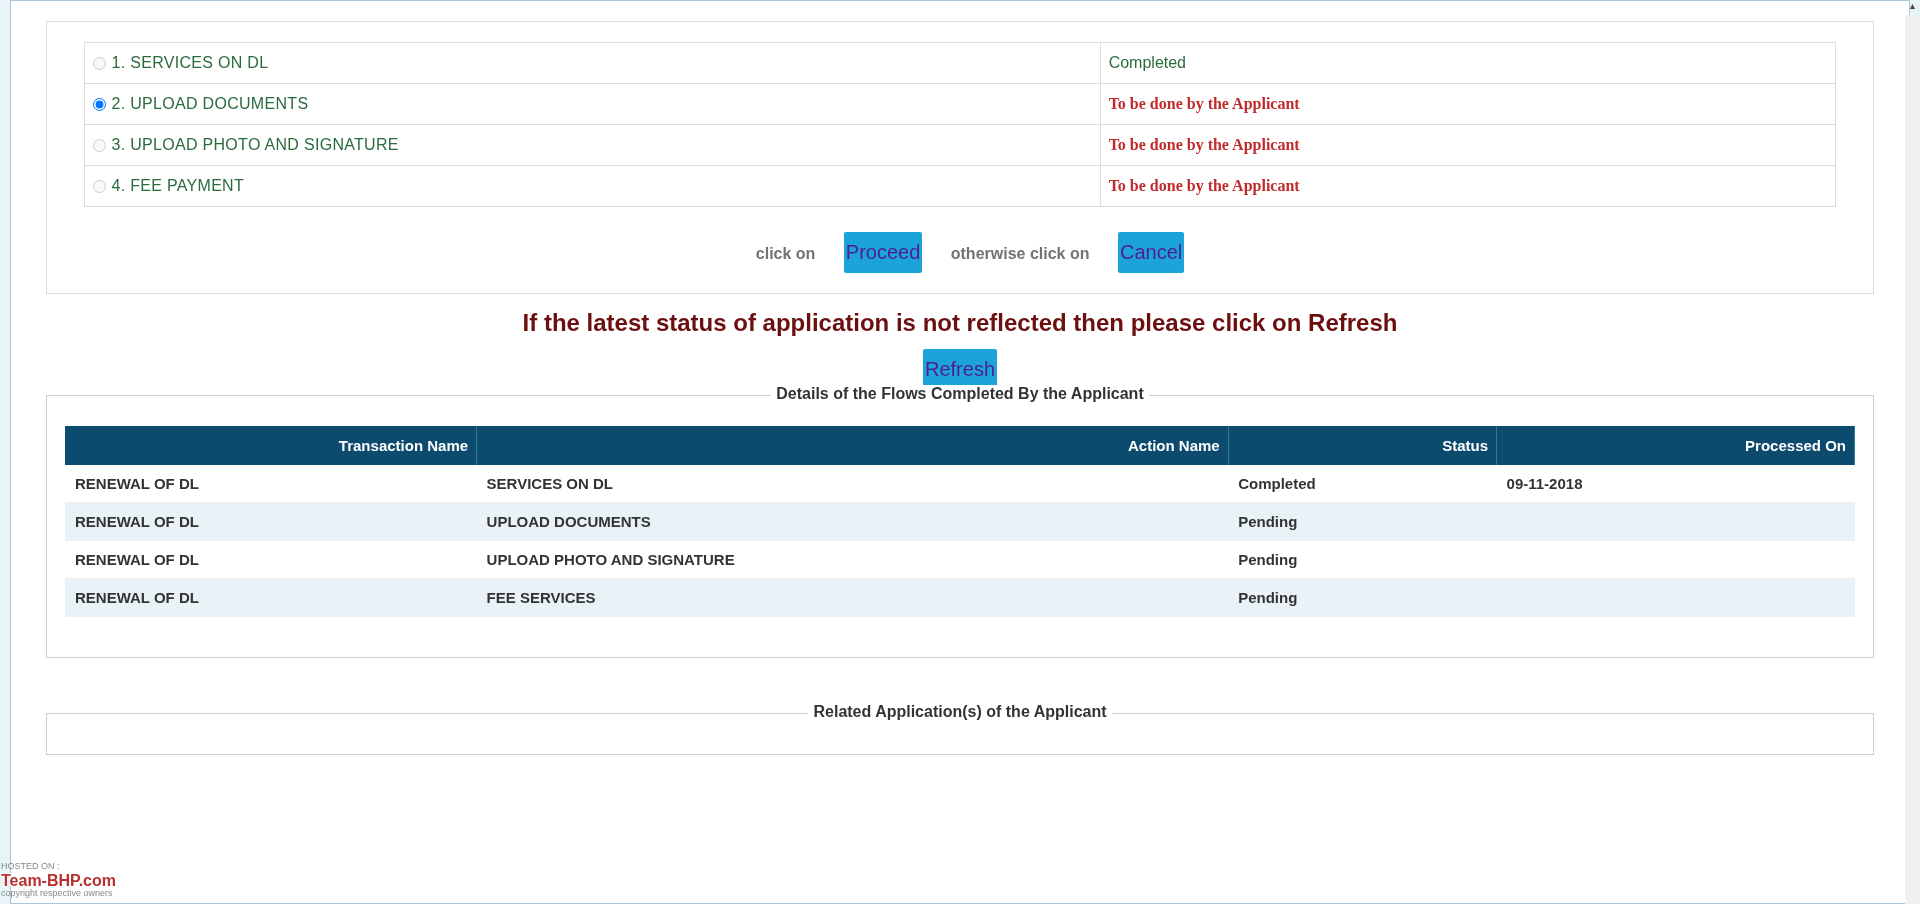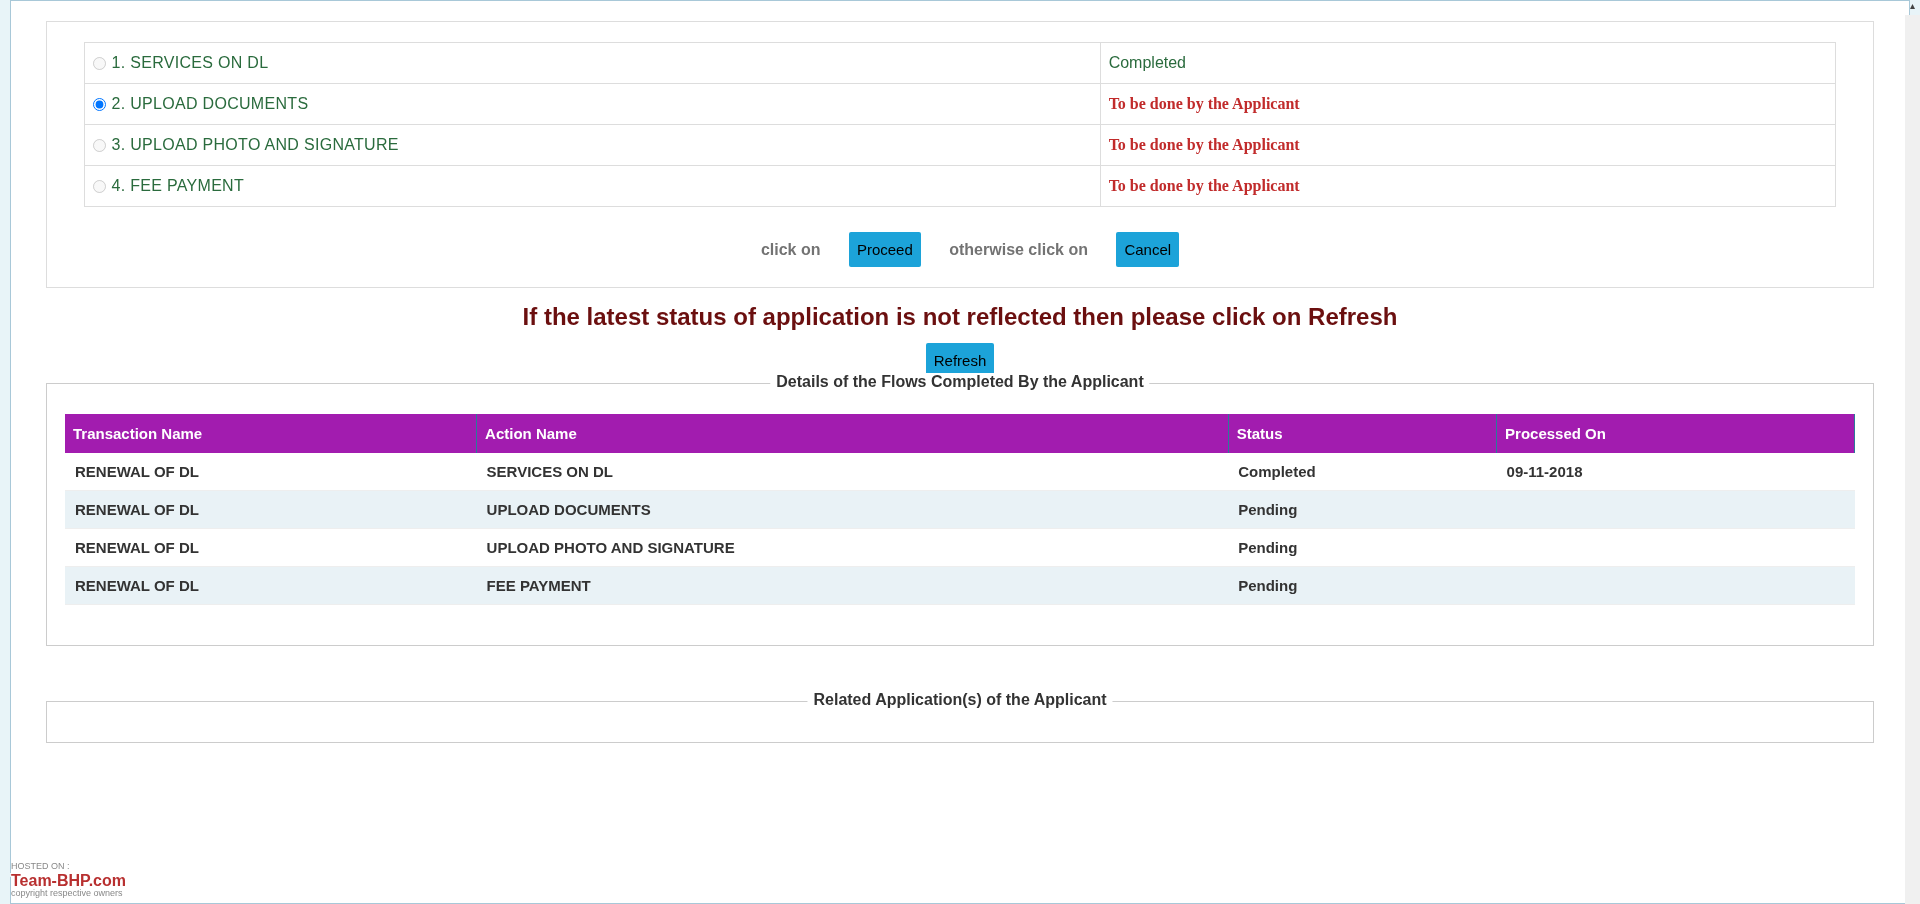--- a/index.html
+++ b/index.html
@@ -66,24 +66,24 @@
       font-size: 16px;
     }
     .action-row .red-text {
       color: #737373;
       font-weight: bold;
       margin: 0 22px;
       text-align: right;
     }
     .btn {
       background: #1ca3d9;
-      color: #000000;
+      color: #4c1d95;
       border: none;
-      padding: 9px 8px;
-      font-size: 15px;
+      padding: 9px 2px;
+      font-size: 20px;
       cursor: pointer;
       border-radius: 2px;
       margin: 0 2px;
     }
     .refresh-notice {
       text-align: center;
       color: #6b0f0f;
       font-size: 24px;
       font-weight: bold;
       margin: 8px 20px 12px 20px;
@@ -108,26 +108,26 @@
       font-size: 16px;
       color: #333;
       font-weight: bold;
       white-space: nowrap;
     }
     .details-table {
       width: 100%;
       border-collapse: collapse;
     }
     .details-table th {
-      background: #a21caf;
+      background: #0c4a6e;
       color: #fff;
       padding: 11px 8px;
       font-size: 15px;
       font-weight: bold;
-      text-align: left;
+      text-align: right;
       border-right: 1px solid #2b7a99;
     }
     .details-table td {
       padding: 10px 10px;
       font-size: 15px;
       font-weight: bold;
       color: #333;
       border-bottom: 1px solid #eee;
     }
     .details-table tbody tr:nth-child(even) {
@@ -143,21 +143,21 @@
     .related-fieldset {
       border: 1px solid #ccc;
       margin: 55px 35px 0 35px;
       padding: 20px;
       position: relative;
       min-height: 20px;
     }
     .watermark {
       position: fixed;
       bottom: 5px;
-      left: 11px;
+      left: 1px;
       font-size: 9px;
       color: #888;
       line-height: 1.1;
     }
     .watermark .logo {
       font-size: 16px;
       font-weight: bold;
       color: #b83030;
       text-shadow: -1px -1px 0 #fff, 1px -1px 0 #fff, -1px 1px 0 #fff, 1px 1px 0 #fff;
     }
@@ -249,21 +249,21 @@
             <td></td>
           </tr>
           <tr>
             <td>RENEWAL OF DL</td>
             <td>UPLOAD PHOTO AND SIGNATURE</td>
             <td>Pending</td>
             <td></td>
           </tr>
           <tr>
             <td>RENEWAL OF DL</td>
-            <td>FEE PAYMENT</td>
+            <td>FEE SERVICES</td>
             <td>Pending</td>
             <td></td>
           </tr>
         </tbody>
     </table>
   </div>
 
   <div class="related-fieldset">
     <div class="fieldset-legend">Related Application(s) of the Applicant</div>
   </div>

